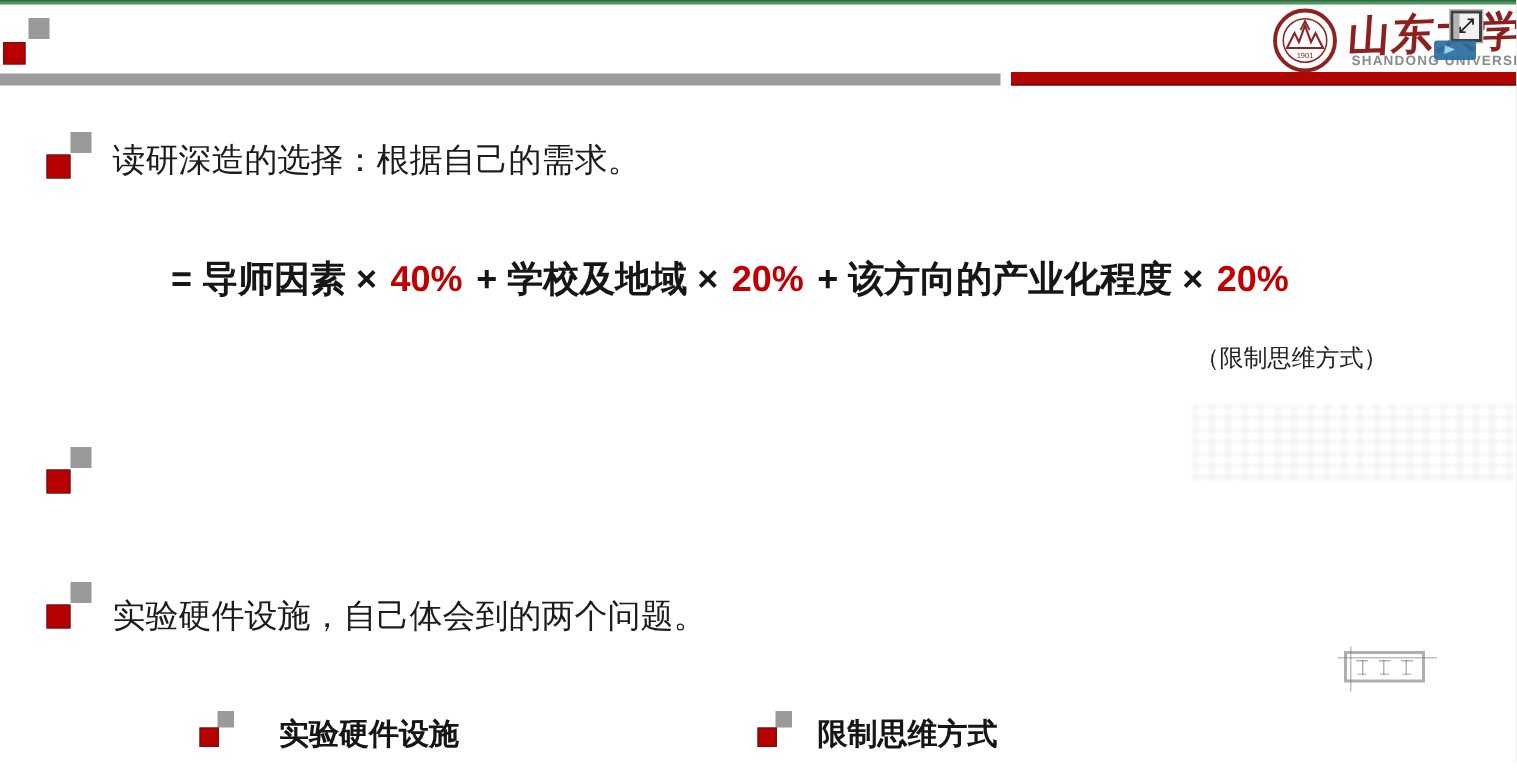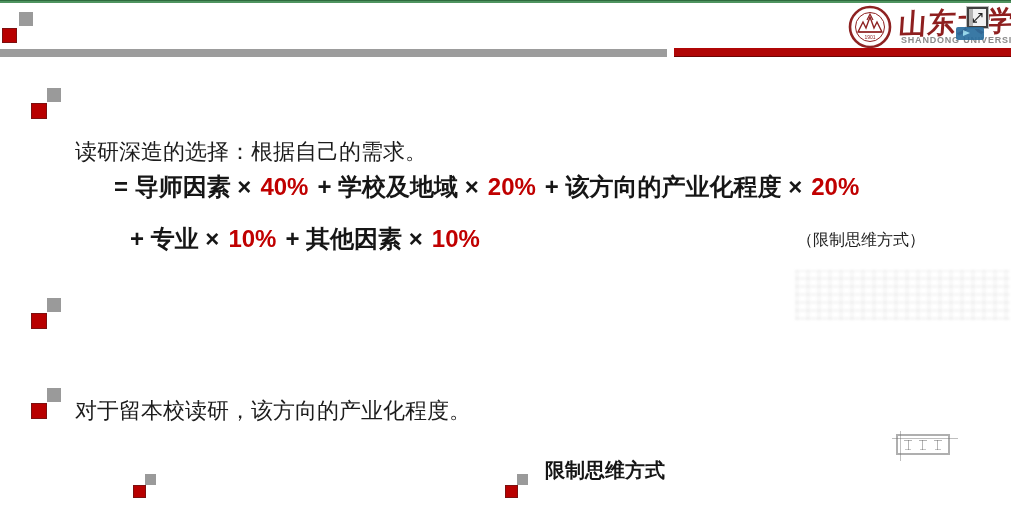--- a/index.html
+++ b/index.html
@@ -54,26 +54,26 @@
   }
   
   .marker{position:absolute;width:32px;height:34px;}
   .marker .sq-gray{position:absolute;left:16px;top:0;width:14px;height:14px;background:#9a9a9a;}
   .marker .sq-red{position:absolute;left:0;top:15px;width:16px;height:16px;background:#b80000;border:1px solid #7c1010;box-sizing:border-box;}
   .marker.small{width:24px;height:26px;}
   .marker.small .sq-gray{left:12px;width:11px;height:11px;}
   .marker.small .sq-red{top:11px;width:13px;height:13px;}
   
   .bullet-text{position:absolute;font-size:22px;line-height:30px;white-space:nowrap;color:#1c1c1c;}
-  .b1{left:75px;top:92px;margin-top:45px;}
+  .b1{left:75px;top:92px;}
   .b2{left:75px;top:303px;}
   .b3{left:75px;top:396px;}
   .sub-text{position:absolute;font-size:20px;font-weight:bold;line-height:26px;white-space:nowrap;color:#151515;}
   .s1{left:186px;top:477px;}
-  .s2{left:545px;top:457px;}
+  .s2{left:545px;top:477px;}
   
   .formula-line{
     position:absolute;white-space:nowrap;
     font-family:"Liberation Sans","DejaVu Sans",sans-serif;
     font-weight:bold;font-size:24px;line-height:32px;color:#161616;
   }
   .f1{left:114px;top:171px;text-align:center;}
   .f2{left:130px;top:223px;}
   .fseg{margin-right:9px;}
   .fpct{color:#c00000;margin-right:9px;}
@@ -138,49 +138,47 @@
   <div class="marker" style="left:31px;top:88px;">
     <span class="sq-gray"></span>
     <span class="sq-red"></span>
   </div>
   <div class="bullet-text b1">读研深造的选择：根据自己的需求。</div>
 
   <div class="formula-line f1">
     <span class="fseg">=  导师因素 ×</span><span class="fpct">40%</span><span class="fseg">+  学校及地域 ×</span><span class="fpct">20%</span><span class="fseg">+  该方向的产业化程度 ×</span><span class="fpct">20%</span>
   </div>
 
-  <div class="formula-line f2">
-    <span class="fseg">+ 专业 ×</span><span class="fpct">10%</span><span class="fseg">+  其他因素 ×</span><span class="fpct">10%</span>
-  </div>
 
   <div class="note">（限制思维方式）</div>
 
   <div class="marker" style="left:31px;top:298px;">
     <span class="sq-gray"></span>
     <span class="sq-red"></span>
   </div>
 
   <div class="ghost"></div>
 
   <div class="marker" style="left:31px;top:388px;">
     <span class="sq-gray"></span>
     <span class="sq-red"></span>
   </div>
-  <div class="bullet-text b3">对于留本校读研，该方向的产业化程度。</div>
+  <div class="bullet-text b3">实验硬件设施，自己体会到的两个问题。</div>
 
   <div class="stamp">
     <span class="glyph"></span>
     <span class="glyph"></span>
     <span class="glyph"></span>
   </div>
 
   <div class="marker small" style="left:133px;top:474px;">
     <span class="sq-gray"></span>
     <span class="sq-red"></span>
   </div>
+  <div class="sub-text s1">实验硬件设施</div>
 
   <div class="marker small" style="left:505px;top:474px;">
     <span class="sq-gray"></span>
     <span class="sq-red"></span>
   </div>
   <div class="sub-text s2">限制思维方式</div>
 
 </div>
 
 </body></html>

